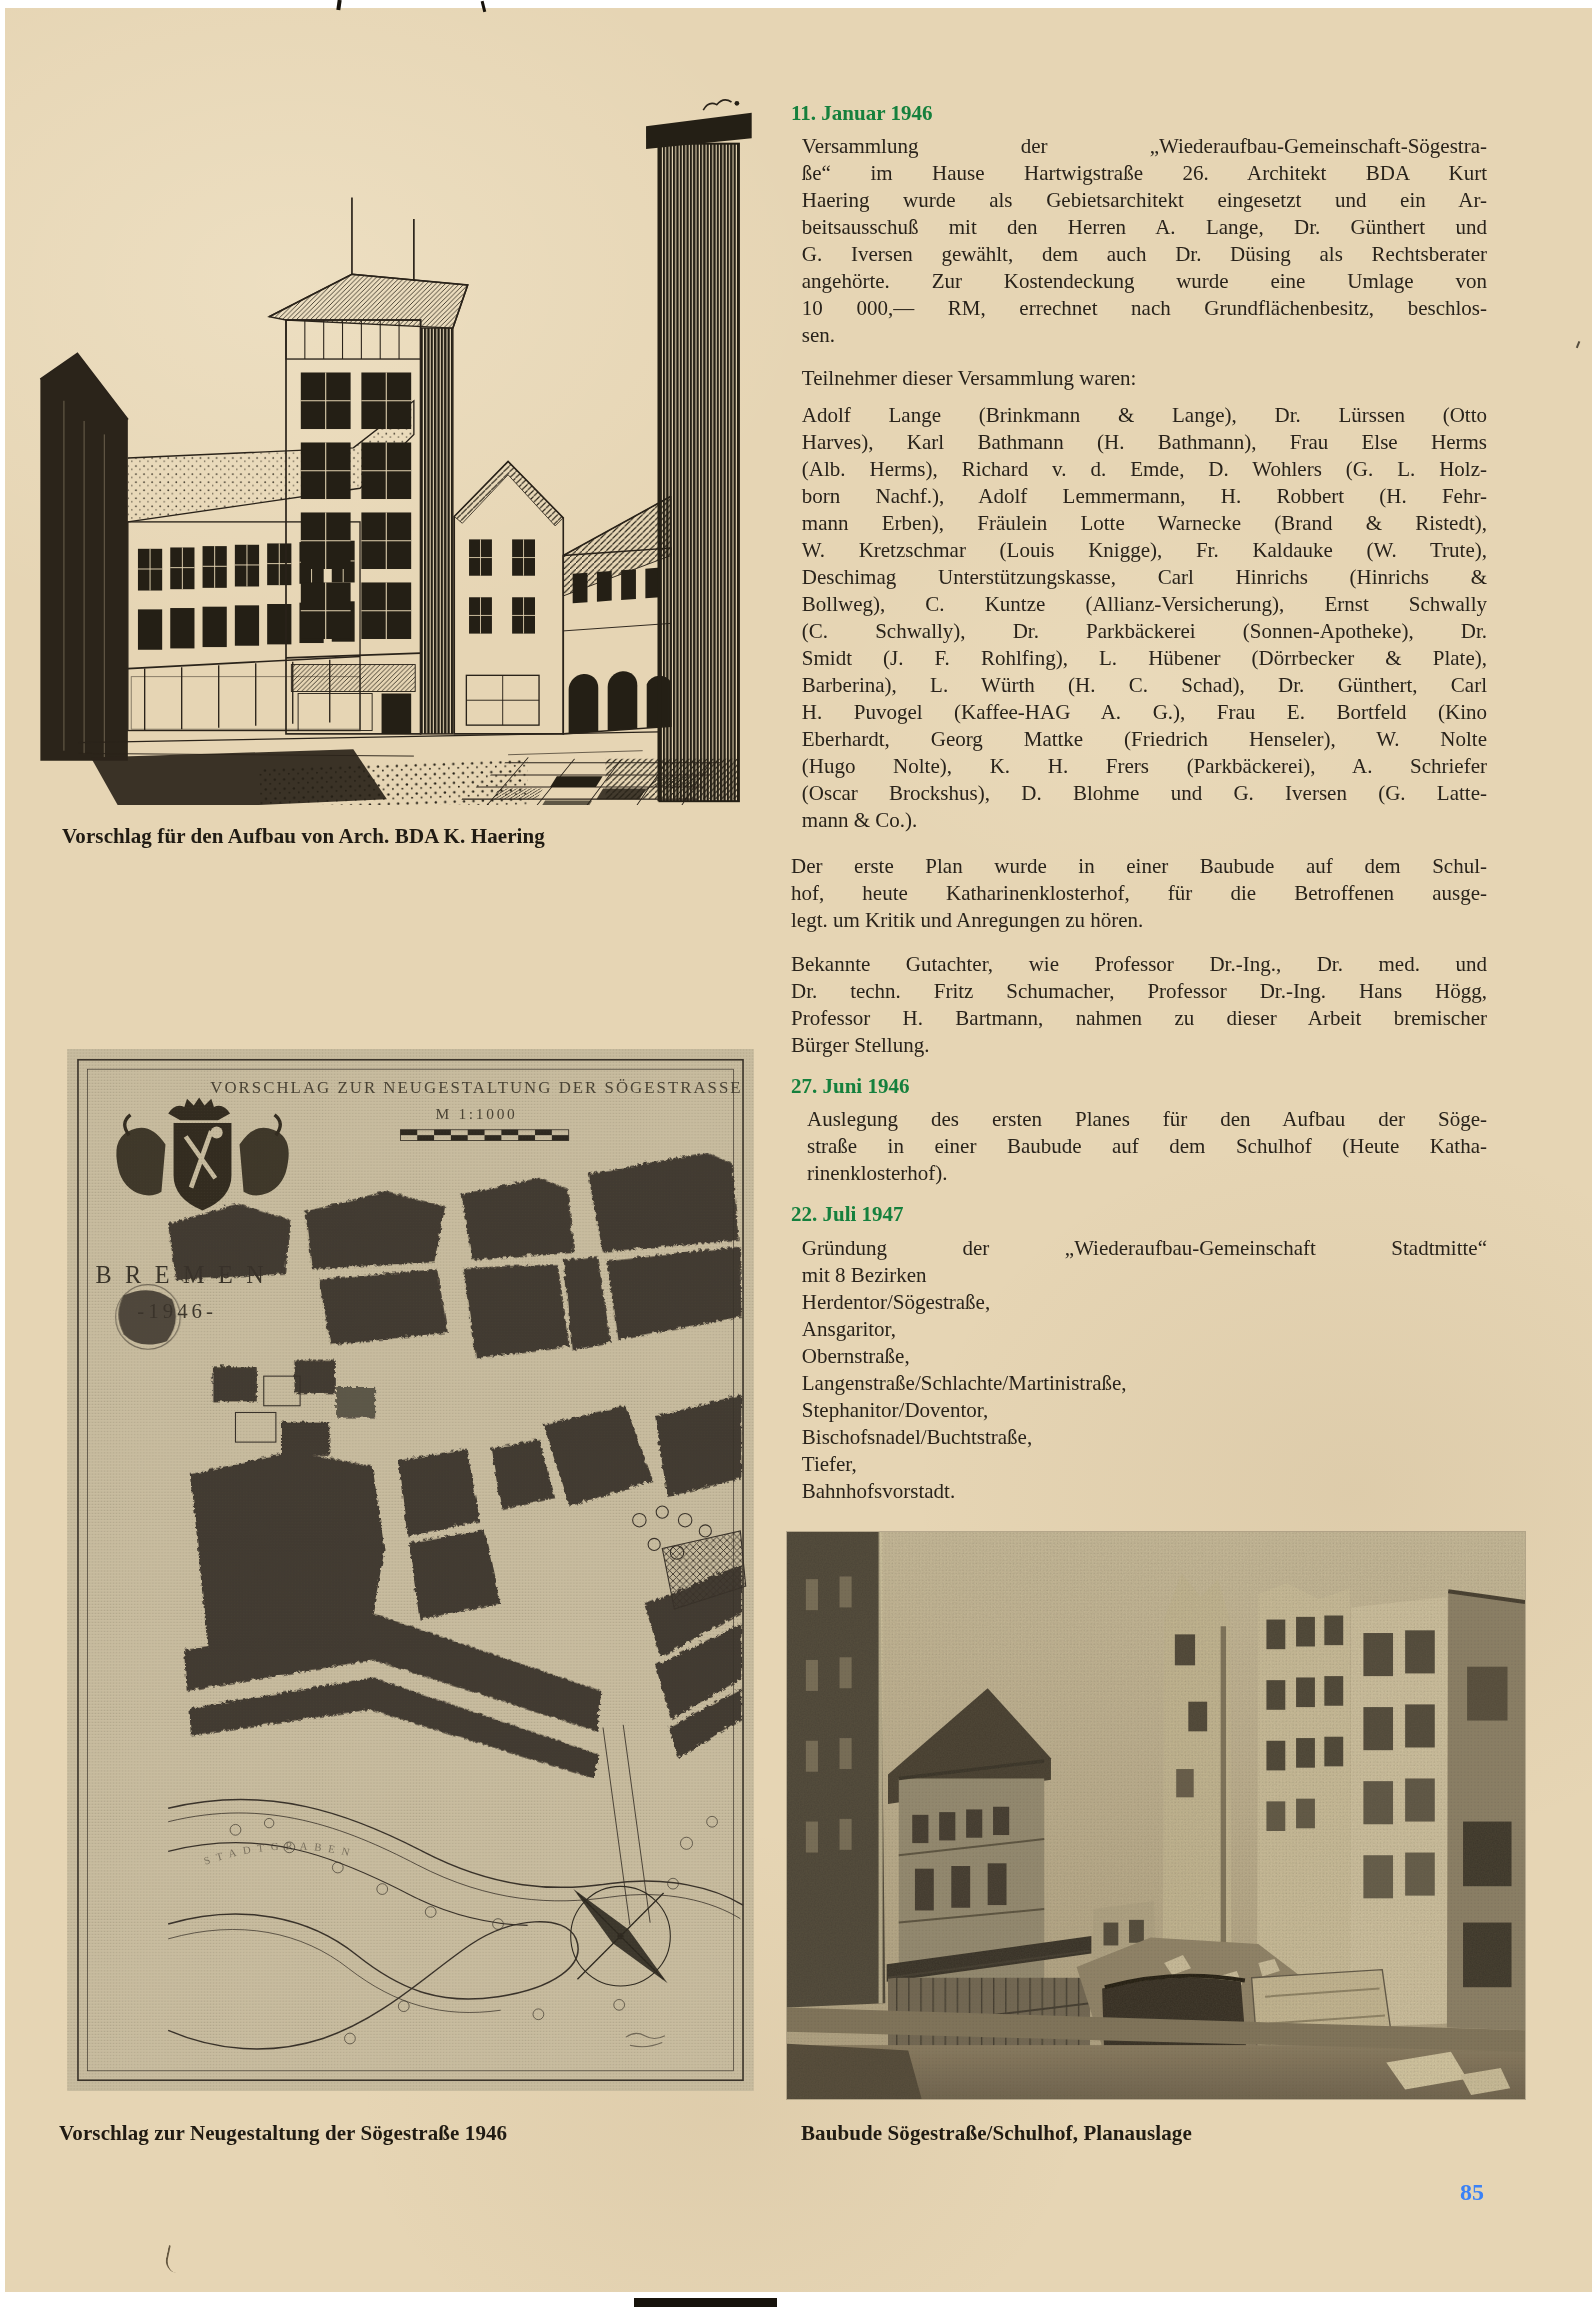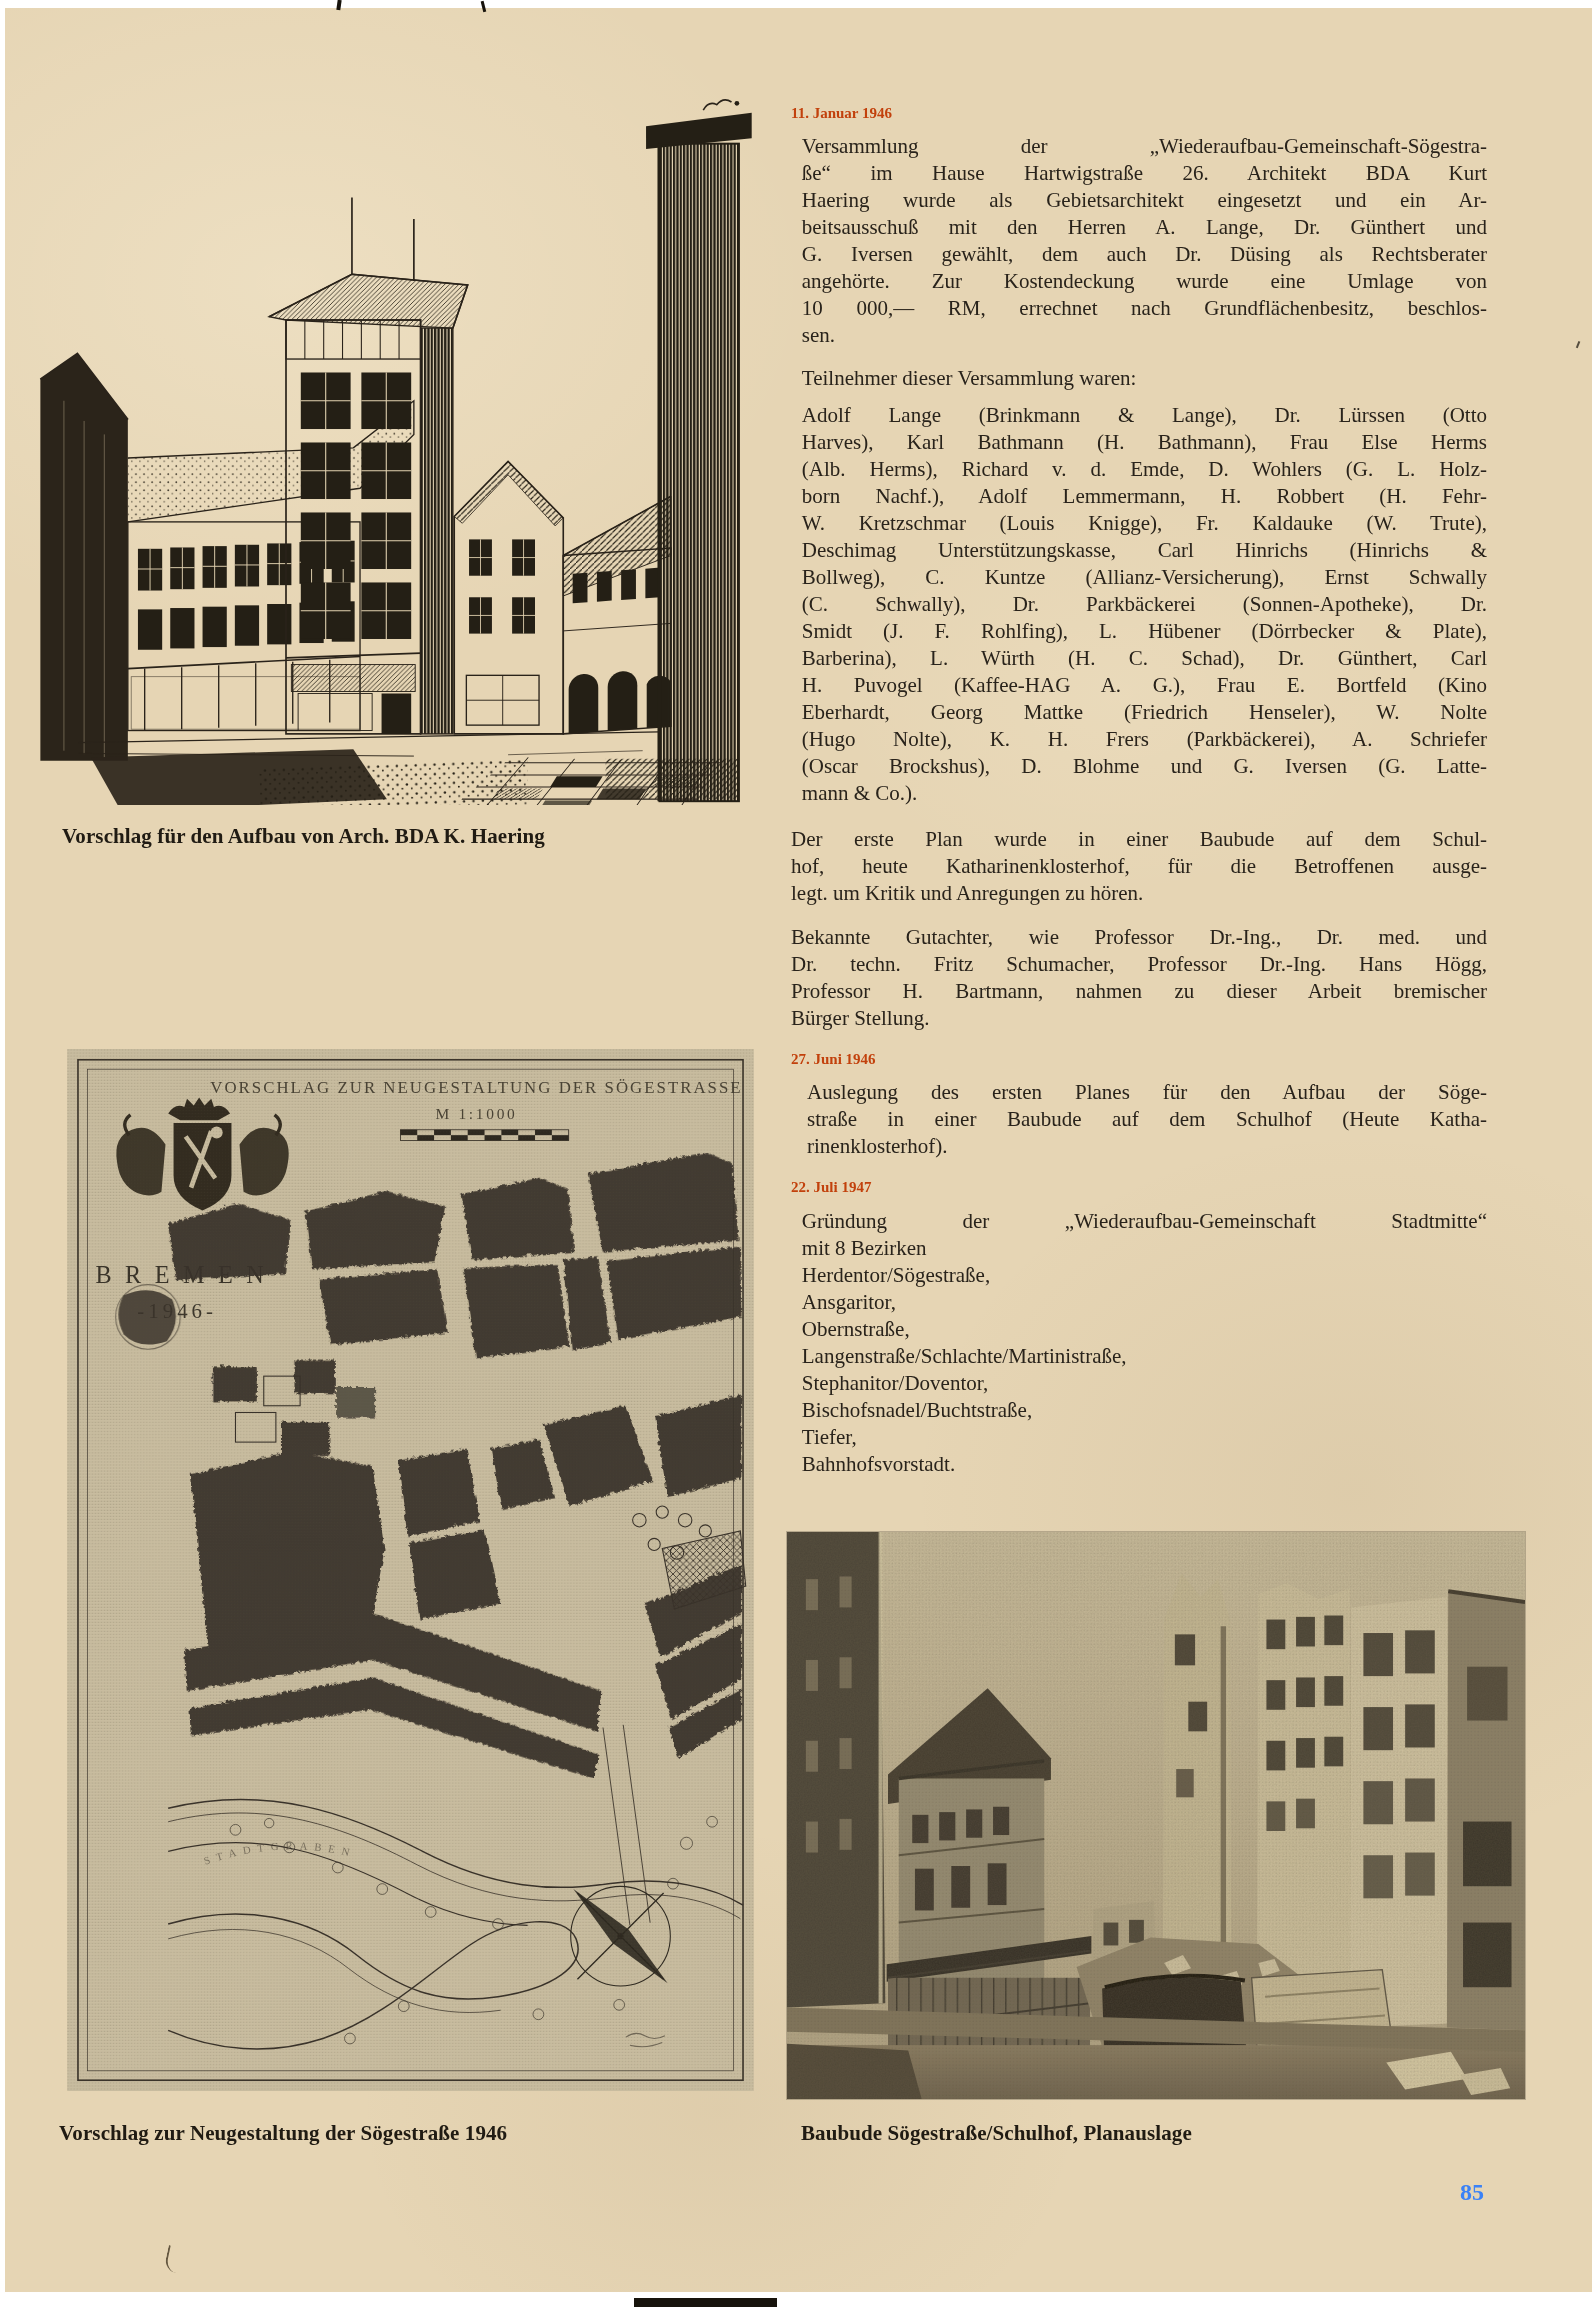--- a/index.html
+++ b/index.html
@@ -17,21 +17,21 @@
   #photo-wrap{position:absolute;left:787px;top:1532px;width:738px;height:567px;
               outline:0.7px solid rgba(40,35,25,.25);}
   svg{display:block;}
   .caption{position:absolute;font-weight:700;font-size:21px;line-height:24px;color:#201b13;
            letter-spacing:0.1px;white-space:nowrap;}
   #caption-sketch{left:62px;top:824px;}
   #caption-map{left:59px;top:2121px;}
   #caption-photo{left:801px;top:2121px;}
   #page-number{position:absolute;left:1460px;top:2179px;font-weight:700;font-size:24px;color:#3b82f6;}
   #right-column{position:absolute;left:791px;top:98px;width:696px;}
-  .rc-heading{font-weight:700;font-size:15px;line-height:30px;color:#c2410c;}
+  .rc-heading{font-weight:700;font-size:21px;line-height:30px;color:#15803d;}
   .rc-para{font-size:21px;line-height:27px;color:#29231b;}
   .rc-para.indent{margin-left:10.8px;}
   .line{text-align:justify;}
   .line.jl{text-align-last:justify;}
   #bottom-mark{position:absolute;left:166px;top:2246px;width:10.8px;height:25.6px;
     border-left:2px solid rgba(45,34,16,.7);border-radius:0 0 0 20px;transform:rotate(12deg);}
 </style>
 </head>
 <body>
 
@@ -468,20 +468,21 @@
         <div class="line">sen.</div>
       </div>
       <div class="rc-para indent" style="margin-top: 16px;">
         <div class="line">Teilnehmer dieser Versammlung waren:</div>
       </div>
       <div class="rc-para indent" style="margin-top: 9.4px;">
         <div class="line jl">Adolf Lange (Brinkmann &amp; Lange), Dr. Lürssen (Otto</div>
         <div class="line jl">Harves), Karl Bathmann (H. Bathmann), Frau Else Herms</div>
         <div class="line jl">(Alb. Herms), Richard v. d. Emde, D. Wohlers (G. L. Holz-</div>
         <div class="line jl">born Nachf.), Adolf Lemmermann, H. Robbert (H. Fehr-</div>
+        <div class="line jl">mann Erben), Fräulein Lotte Warnecke (Brand &amp; Ristedt),</div>
         <div class="line jl">W. Kretzschmar (Louis Knigge), Fr. Kaldauke (W. Trute),</div>
         <div class="line jl">Deschimag Unterstützungskasse, Carl Hinrichs (Hinrichs &amp;</div>
         <div class="line jl">Bollweg), C. Kuntze (Allianz-Versicherung), Ernst Schwally</div>
         <div class="line jl">(C. Schwally), Dr. Parkbäckerei (Sonnen-Apotheke), Dr.</div>
         <div class="line jl">Smidt (J. F. Rohlfing), L. Hübener (Dörrbecker &amp; Plate),</div>
         <div class="line jl">Barberina), L. Würth (H. C. Schad), Dr. Günthert, Carl</div>
         <div class="line jl">H. Puvogel (Kaffee-HAG A. G.), Frau E. Bortfeld (Kino</div>
         <div class="line jl">Eberhardt, Georg Mattke (Friedrich Henseler), W. Nolte</div>
         <div class="line jl">(Hugo Nolte), K. H. Frers (Parkbäckerei), A. Schriefer</div>
         <div class="line jl">(Oscar Brockshus), D. Blohme und G. Iversen (G. Latte-</div>

